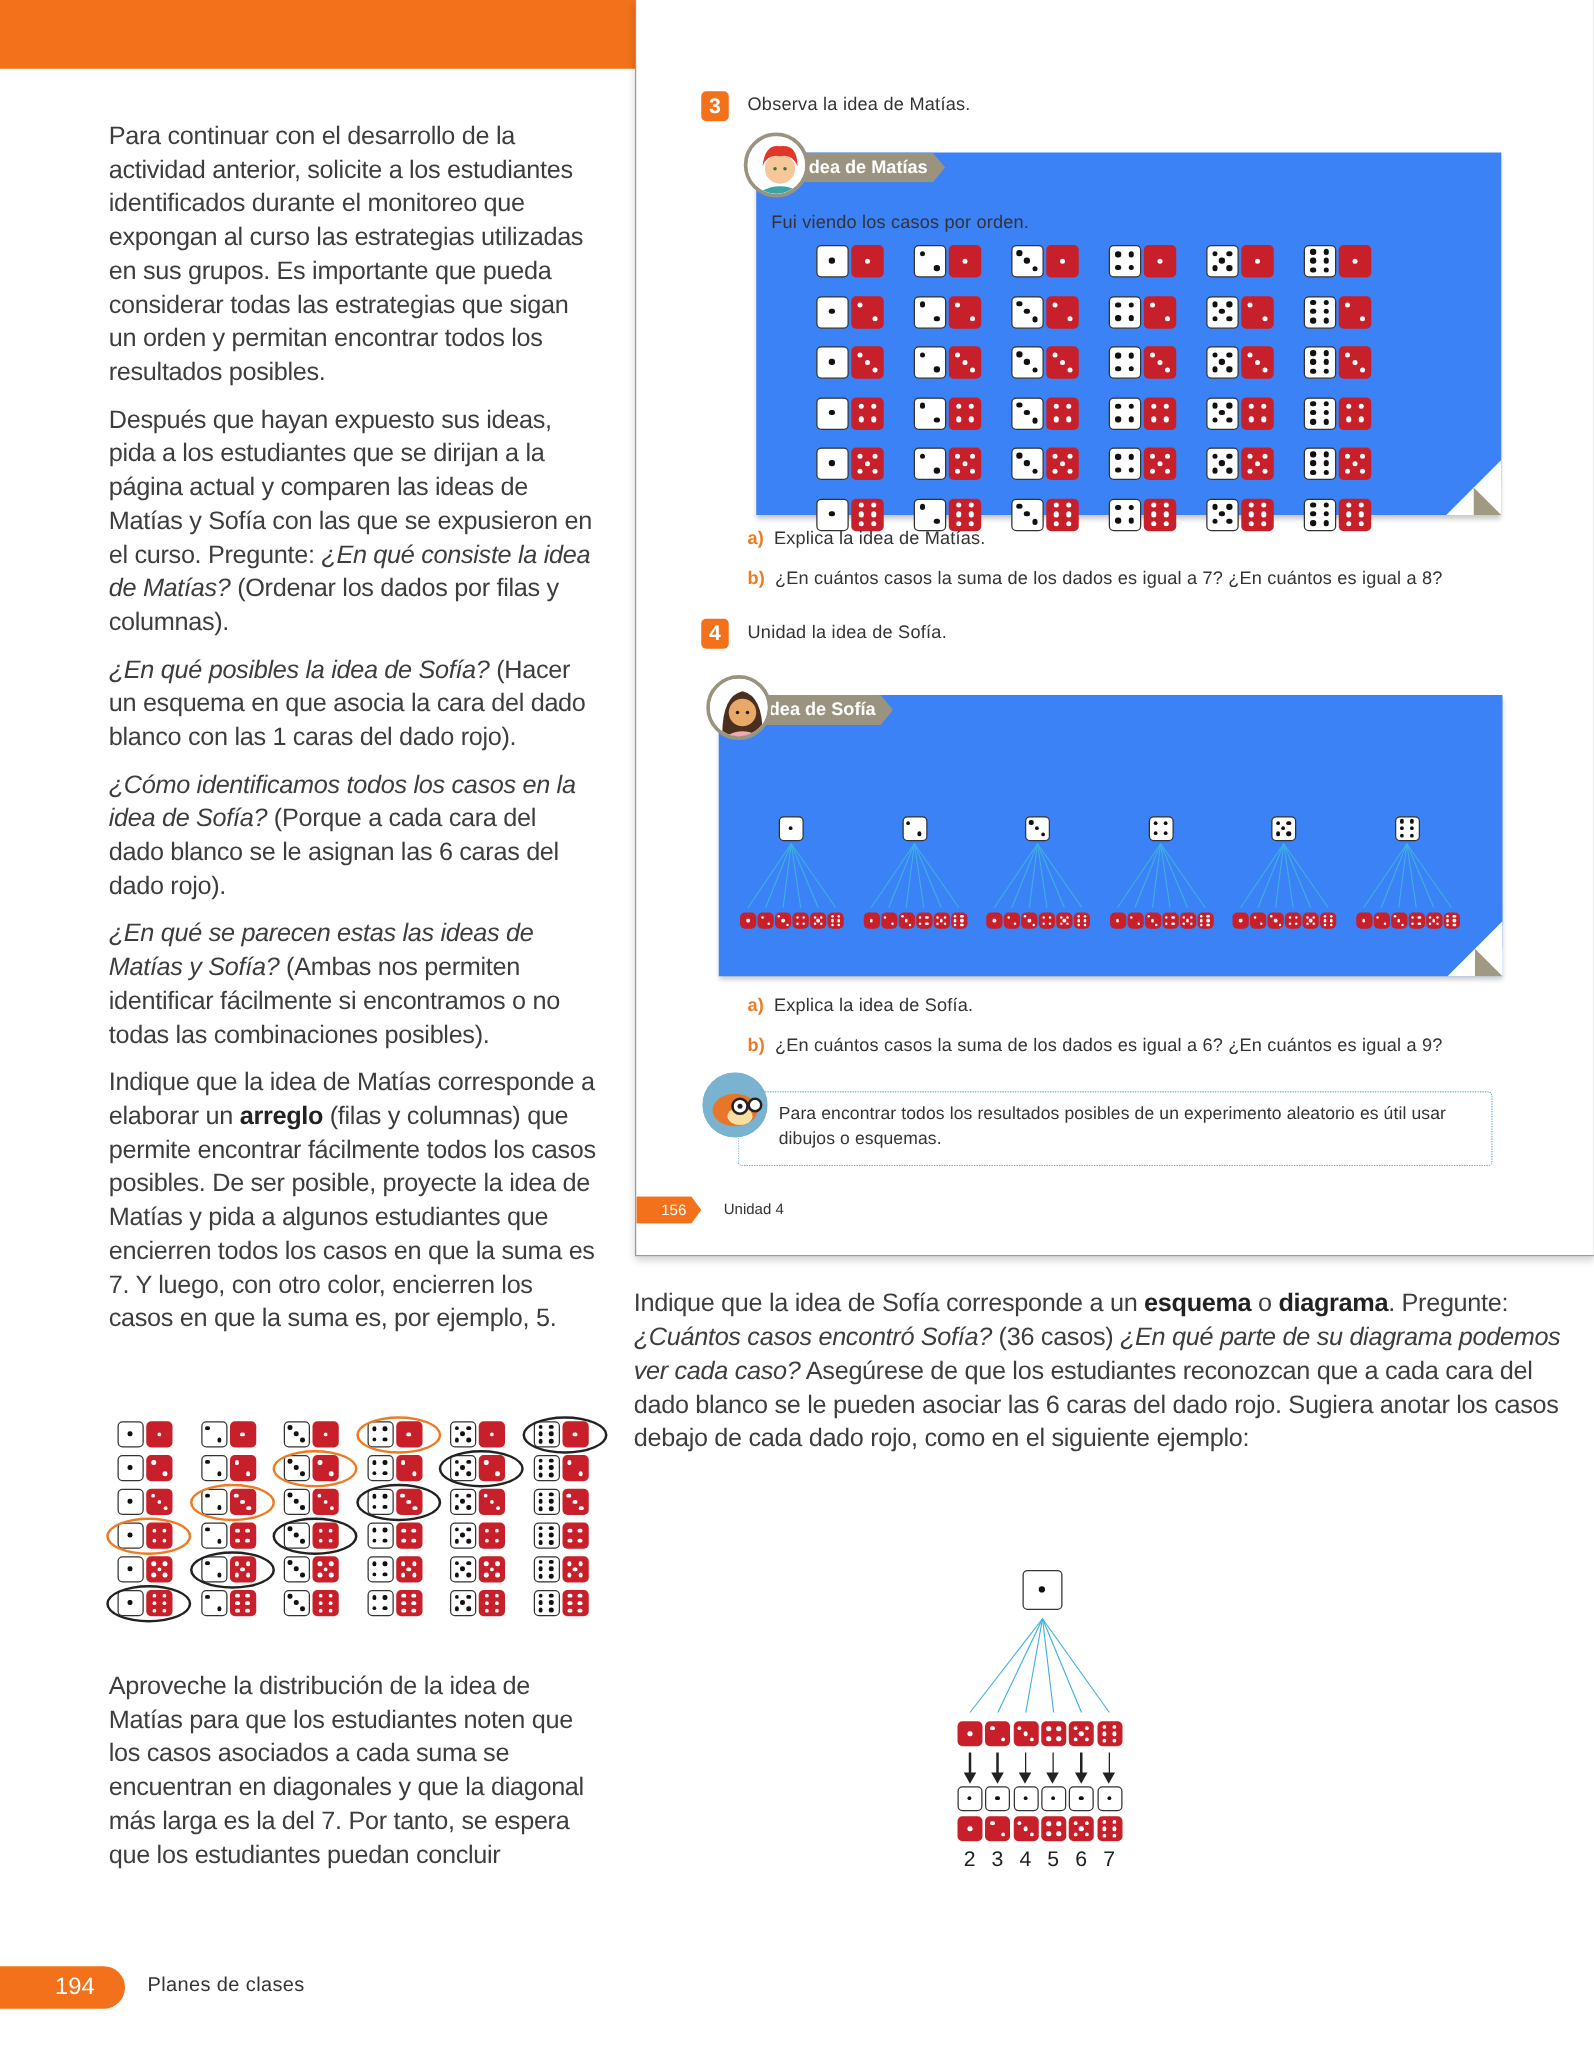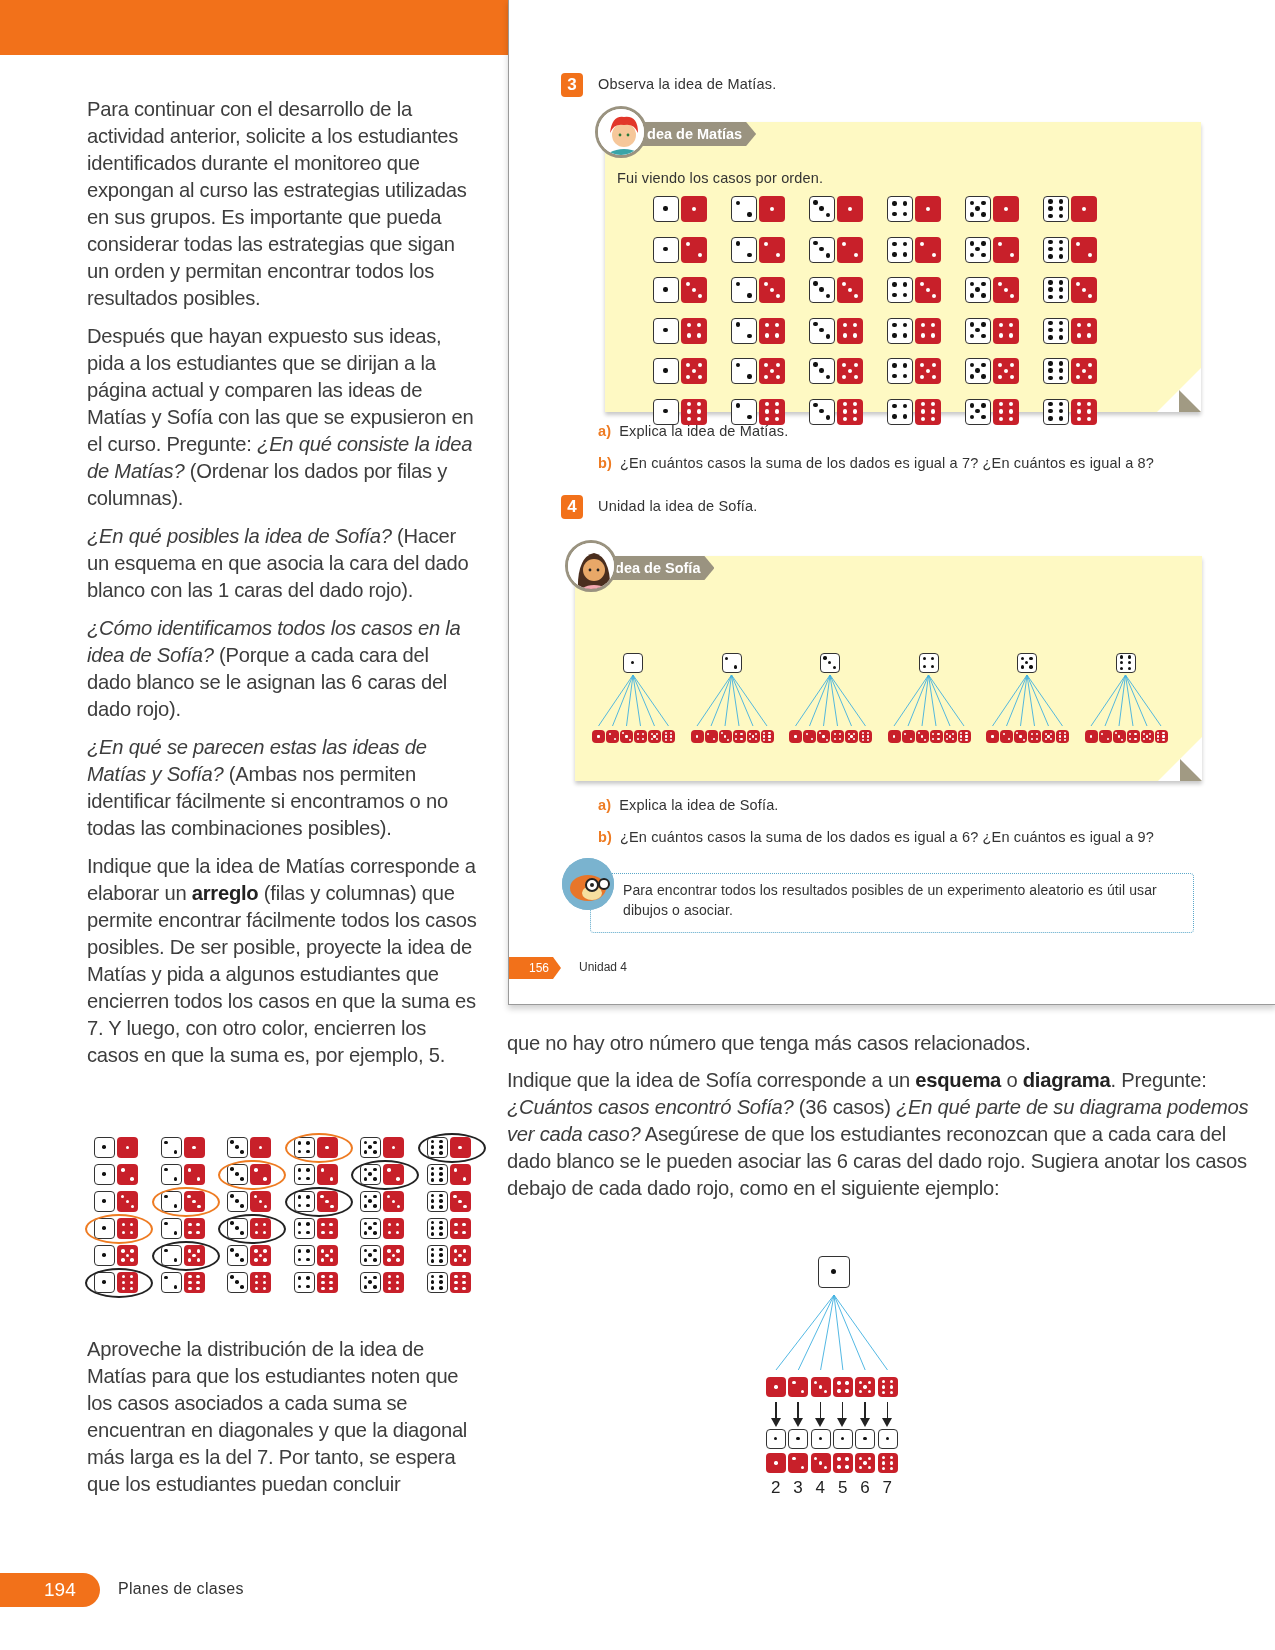--- a/index.html
+++ b/index.html
@@ -31,21 +31,21 @@
     border-radius: 0 17px 17px 0; color: #fff; font-size: 19px; line-height: 34px; padding-left: 44px; }
   .page-tag-label { position: absolute; left: 118px; top: 1580px; font-size: 16px; color: #333; letter-spacing: 0.3px; }
 
   
   .book { position: absolute; left: 508px; top: -1px; width: 768px; height: 1006px; background: #fff;
     border: 1.5px solid #9a9a9a; box-shadow: 0 4px 6px rgba(0,0,0,0.18); }
   .num-badge { position: absolute; width: 22px; height: 24px; background: #f2711a; color: #fff;
     font-weight: bold; font-size: 17px; border-radius: 4px; text-align: center; line-height: 24px; }
   .instr { position: absolute; font-size: 14.5px; color: #333; letter-spacing: 0.2px; }
 
-  .idea-panel { position: absolute; background: #fef9c3; box-shadow: 0 3px 4px rgba(0,0,0,0.22); }
+  .idea-panel { position: absolute; background: #3b82f6; box-shadow: 0 3px 4px rgba(0,0,0,0.22); }
   .fold { position: absolute; right: 0; bottom: 0; width: 0; height: 0;
     border-left: 22px solid #a19a83; border-top: 22px solid transparent; }
   .fold-cover { position: absolute; right: 0; bottom: 0; width: 0; height: 0;
     border-right: 22px solid #fff; border-bottom: 22px solid #fff; border-left: 22px solid transparent; border-top: 22px solid transparent; }
   .avatar { position: absolute; width: 52px; height: 52px; border-radius: 50%; border: 3px solid #9a9380; overflow: hidden; background: #fff; }
   .ribbon { position: absolute; height: 24px; background: #9a9380; color: #fff; font-size: 14.5px; font-weight: bold;
     line-height: 24px; padding-left: 30px; padding-right: 14px; clip-path: polygon(0 0, calc(100% - 10px) 0, 100% 50%, calc(100% - 10px) 100%, 0 100%); }
   .panel-text { position: absolute; font-size: 14.5px; color: #333; line-height: 19px; letter-spacing: 0.15px; }
 
   .qline { position: absolute; font-size: 14.5px; color: #333; letter-spacing: 0.15px; }
@@ -1307,24 +1307,23 @@
 <div class="mascot">
   <svg width="52" height="52" viewBox="0 0 52 52">
       <rect width="52" height="52" fill="#7ab3cf"></rect>
       <ellipse cx="26" cy="30" rx="18" ry="13" fill="#e8762a"></ellipse>
       <ellipse cx="30" cy="35" rx="10" ry="7" fill="#f6dfa0"></ellipse>
       <circle cx="30" cy="27" r="6" fill="#fff" stroke="#222" stroke-width="2"></circle>
       <circle cx="42" cy="26" r="5" fill="#fff" stroke="#222" stroke-width="2"></circle>
       <circle cx="30" cy="27" r="2" fill="#222"></circle>
     </svg>
 </div>
-<div class="note-text">Para encontrar todos los resultados posibles de un experimento aleatorio es útil usar dibujos o asociar.</div>
+<div class="note-text">Para encontrar todos los resultados posibles de un experimento aleatorio es útil usar dibujos o esquemas.</div>
 
 <div class="rc-text">
-  <p id="rc-p1"><span>que no hay otro número que tenga más casos relacionados.</span></p>
   <p id="rc-p2"><span>Indique que la idea de Sofía corresponde a un </span><b>esquema</b><span> o </span><b>diagrama</b><span>. Pregunte: </span><i>¿Cuántos casos encontró Sofía?</i><span> (36 casos) </span><i>¿En qué parte de su diagrama podemos ver cada caso?</i><span> Asegúrese de que los estudiantes reconozcan que a cada cara del dado blanco se le pueden asociar las 6 caras del dado rojo. Sugiera anotar los casos debajo de cada dado rojo, como en el siguiente ejemplo:</span></p>
 </div>
 
 <div id="example" style="position: absolute; left: 0px; top: 0px;">
     <svg class="lines" width="1275" height="1650">
       <line x1="834" y1="1295" x2="776" y2="1370" stroke="#3fb0e0" stroke-width="0.9"></line>
       <line x1="834" y1="1295" x2="798.3" y2="1370" stroke="#3fb0e0" stroke-width="0.9"></line>
       <line x1="834" y1="1295" x2="820.6" y2="1370" stroke="#3fb0e0" stroke-width="0.9"></line>
       <line x1="834" y1="1295" x2="842.9" y2="1370" stroke="#3fb0e0" stroke-width="0.9"></line>
       <line x1="834" y1="1295" x2="865.2" y2="1370" stroke="#3fb0e0" stroke-width="0.9"></line>

